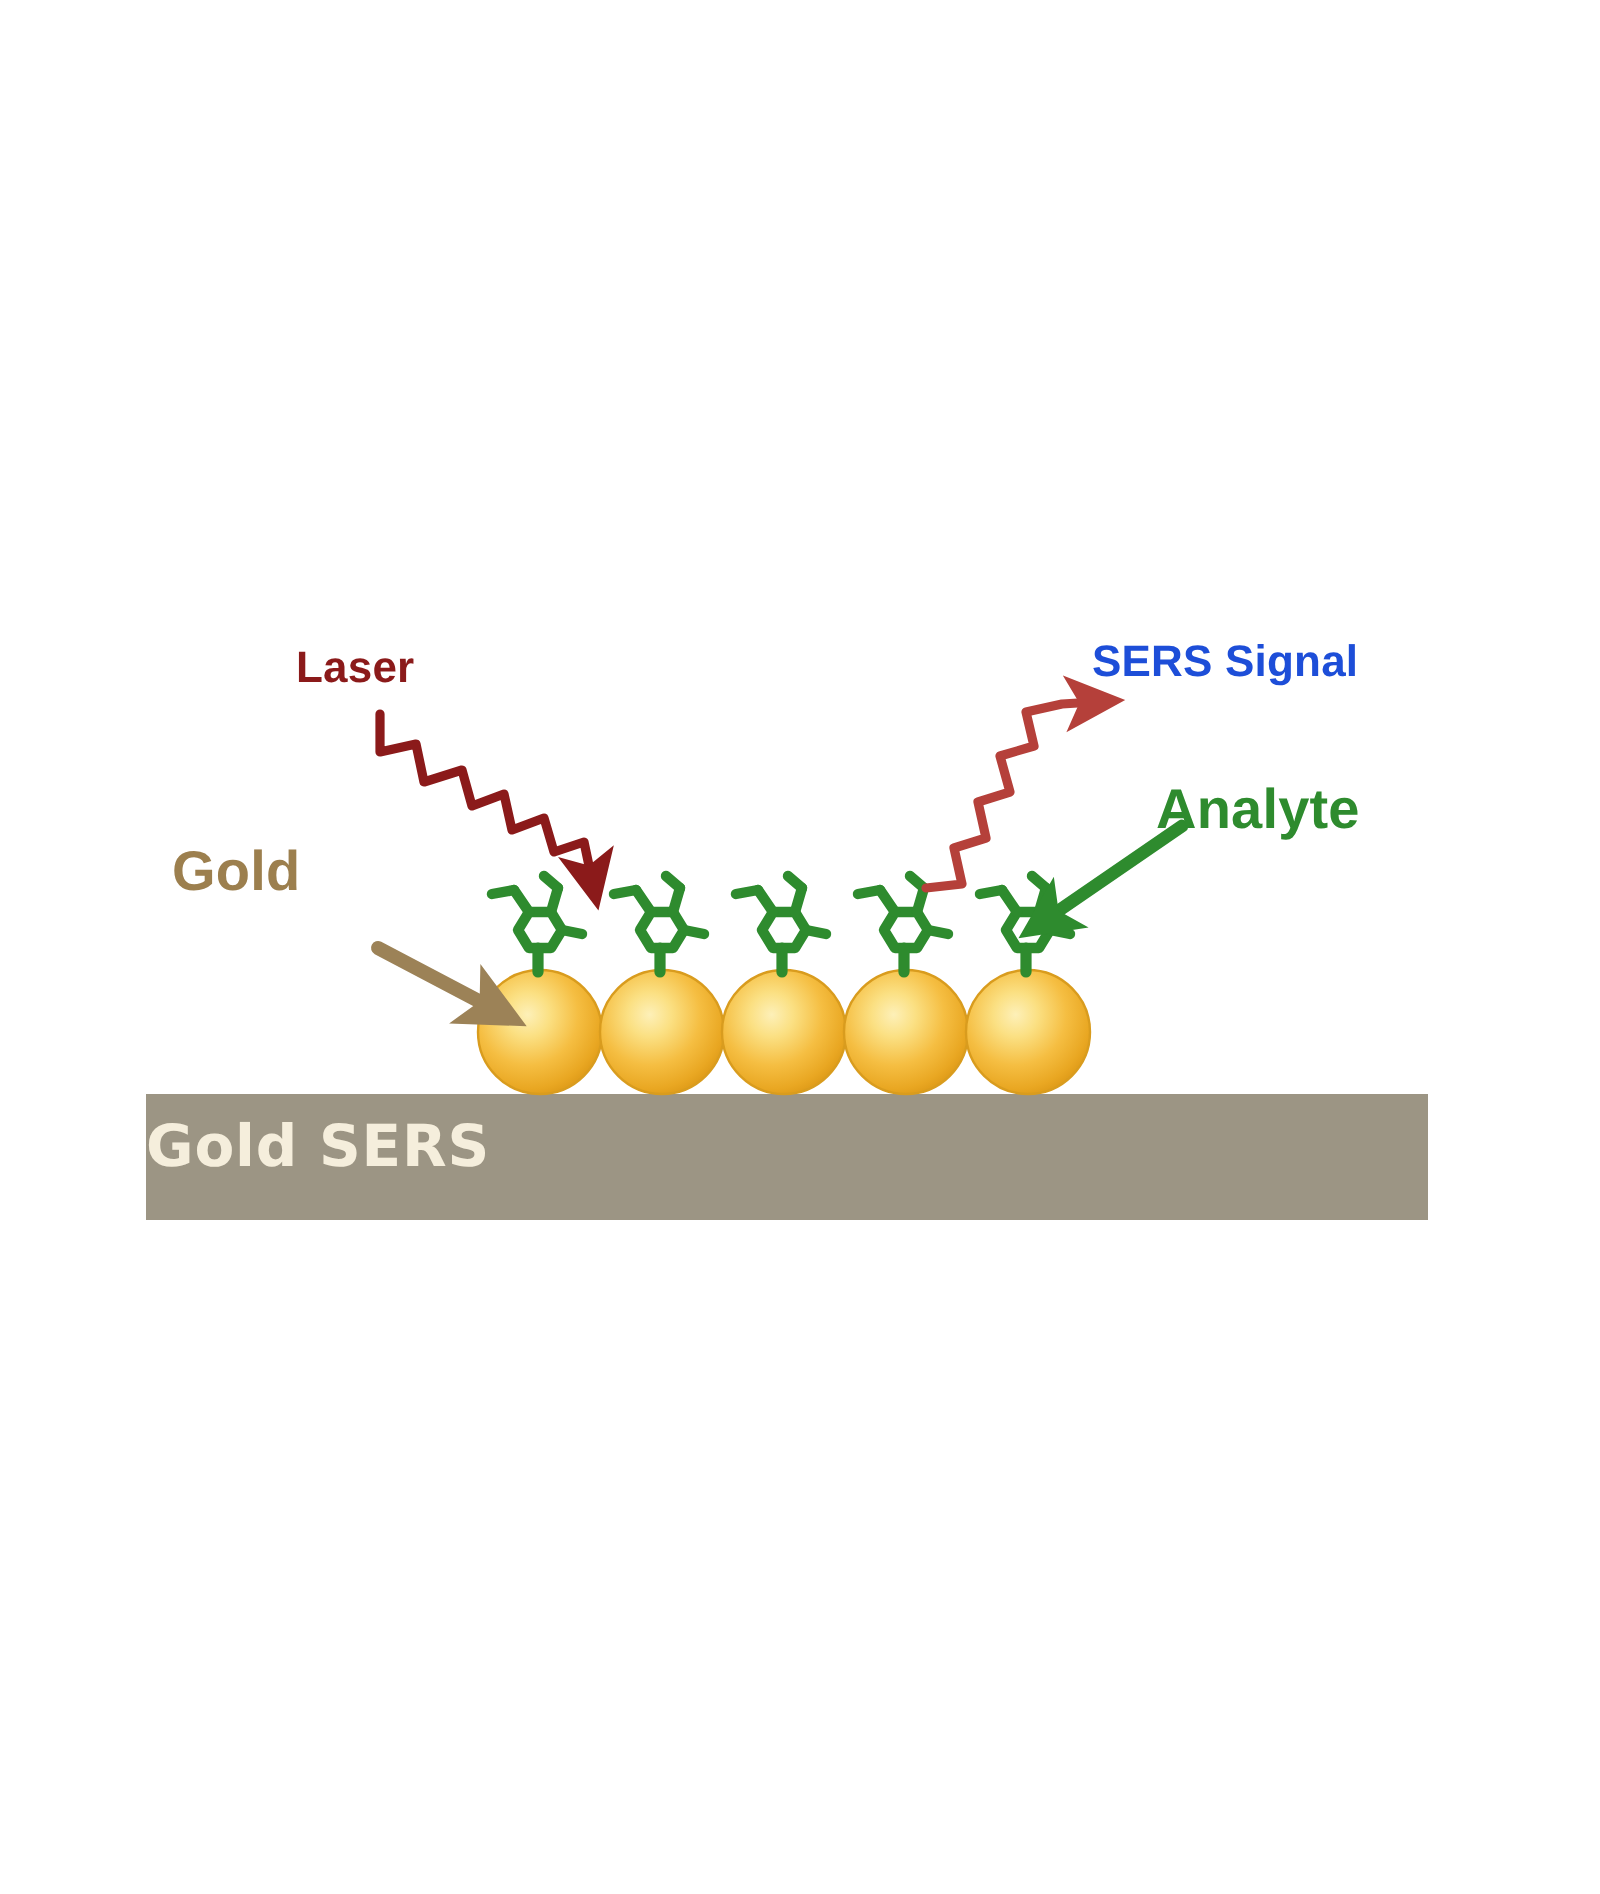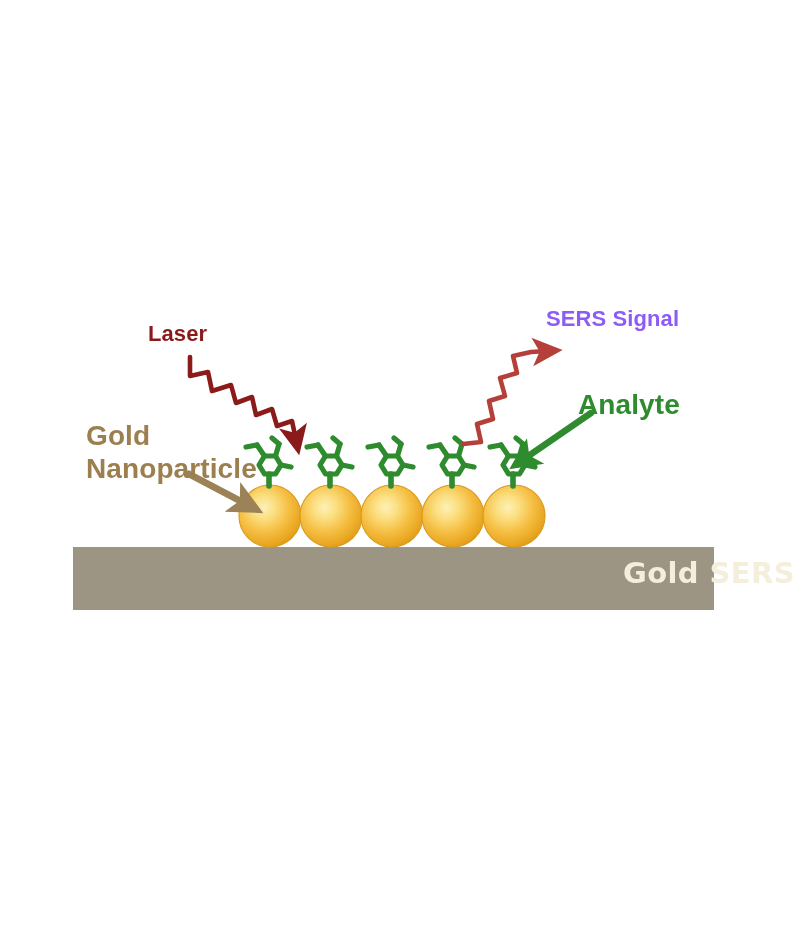--- a/index.html
+++ b/index.html
@@ -36,43 +36,43 @@
     letter-spacing: 0.1px;
   }
   #label-laser {
     left: 148px;
     top: 321px;
     font-size: 22px;
     color: #8B1A1A;
   }
   #label-sers-signal {
     left: 546px;
-    top: 306px;
+    top: 318px;
     font-size: 22px;
-    color: #8b5cf6;
+    color: #1d4ed8;
   }
   #label-gold-nanoparticle {
     left: 86px;
     top: 419px;
     font-size: 28px;
     color: #9C7F4E;
     text-align: left;
   }
   #label-analyte {
     left: 578px;
     top: 388px;
     font-size: 28px;
     color: #2E8B2E;
   }
   #label-substrate {
     position: absolute;
     left: 73px;
     top: 556px;
     width: 722px;
-    text-align: right;
+    text-align: left;
     font-size: 29px;
     font-weight: bold;
     color: #F5EEDC;
     font-family: "DejaVu Sans", sans-serif;
     letter-spacing: 0.4px;
   }
 </style>
 </head>
 <body>
 
@@ -175,19 +175,19 @@
 
     <g>
       <path d="M 591,413 L 524,459" fill="none" stroke="#2E8B2E" stroke-width="6.4" stroke-linecap="round" marker-end="url(#greenHead)"></path>
     </g>
   </svg>
 
   <div class="fig-label" id="label-laser">Laser</div>
 
   <div class="fig-label" id="label-sers-signal">SERS Signal</div>
 
-  <div class="fig-label" id="label-gold-nanoparticle"><span>Gold</span><br><span>Nanoparticle</span></div>
+  <div class="fig-label" id="label-gold-nanoparticle"><span>Gold</span><br></div>
 
   <div class="fig-label" id="label-analyte">Analyte</div>
 
   <div id="label-substrate">Gold SERS</div>
 
 </div>
 
 </body></html>

